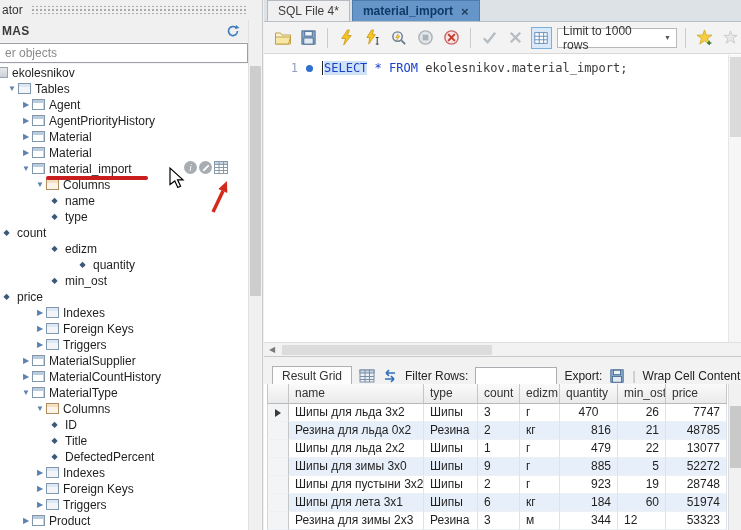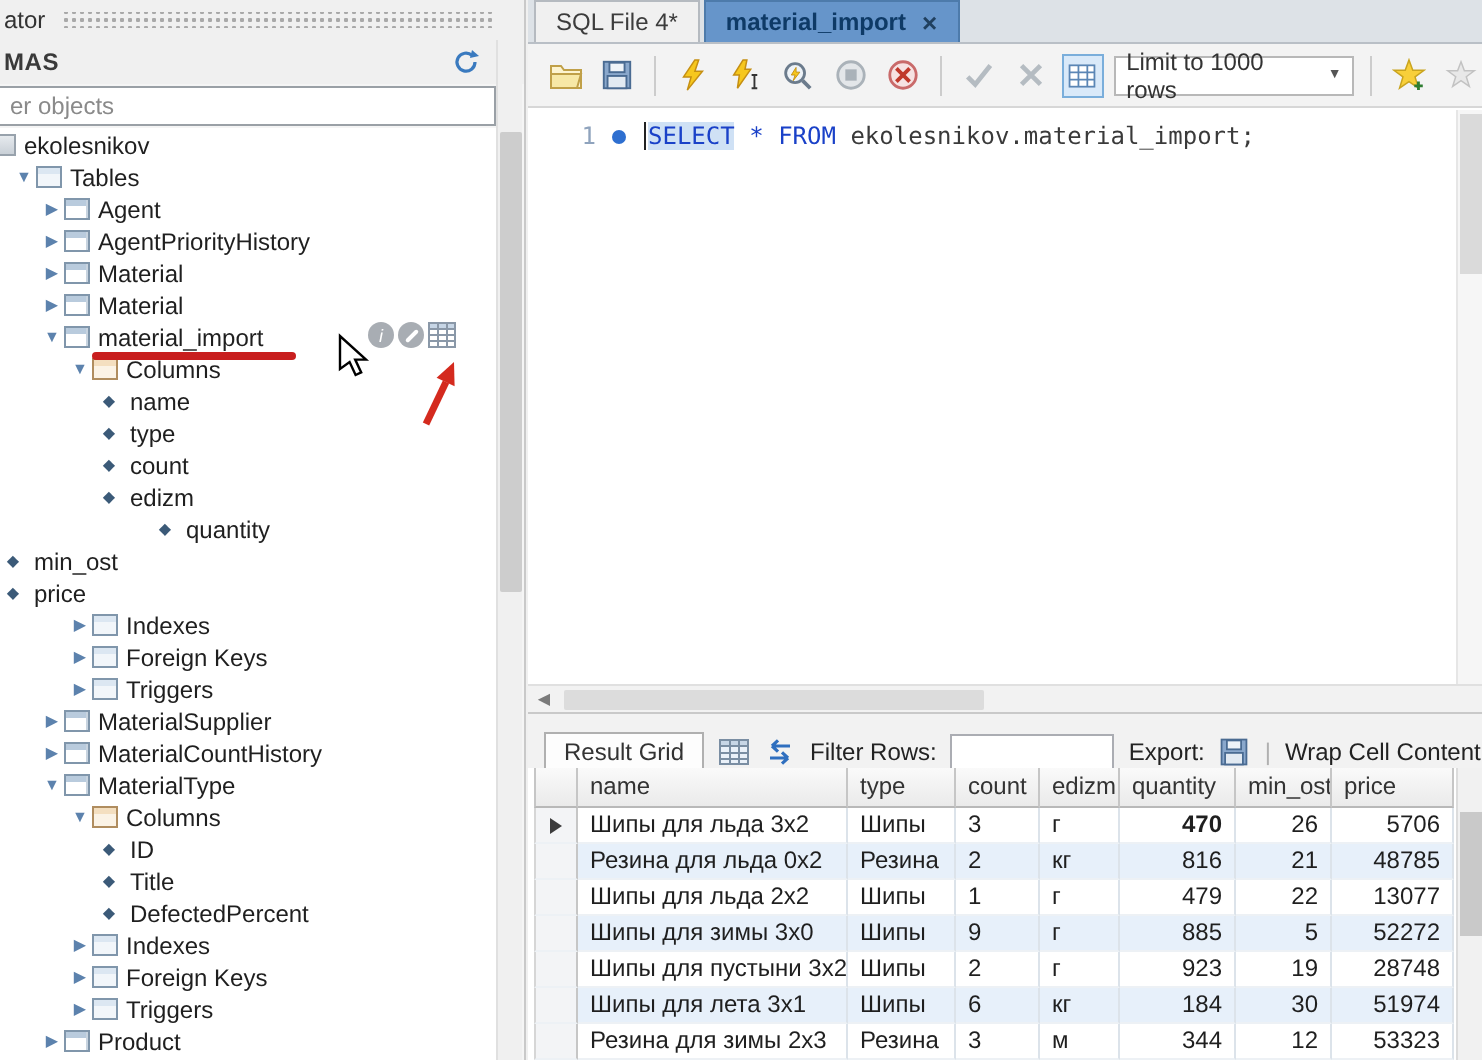--- a/index.html
+++ b/index.html
@@ -124,24 +124,24 @@
         <div class="t-row"><span class="t-icon icon-schema"></span><span class="t-label">ekolesnikov</span></div>
         <div class="t-row" style="padding-left: 6px;"><span class="t-exp">▼</span><span class="t-icon icon-folder"></span><span class="t-label">Tables</span></div>
         <div class="t-row" style="padding-left: 20px;"><span class="t-exp">▶</span><span class="t-icon icon-table"></span><span class="t-label">Agent</span></div>
         <div class="t-row" style="padding-left: 20px;"><span class="t-exp">▶</span><span class="t-icon icon-table"></span><span class="t-label">AgentPriorityHistory</span></div>
         <div class="t-row" style="padding-left: 20px;"><span class="t-exp">▶</span><span class="t-icon icon-table"></span><span class="t-label">Material</span></div>
         <div class="t-row" style="padding-left: 20px;"><span class="t-exp">▶</span><span class="t-icon icon-table"></span><span class="t-label">Material</span></div>
         <div class="t-row" style="padding-left: 20px;"><span class="t-exp">▼</span><span class="t-icon icon-table"></span><span class="t-label">material_import</span></div>
         <div class="t-row" style="padding-left: 34px;"><span class="t-exp">▼</span><span class="t-icon icon-columns"></span><span class="t-label">Columns</span></div>
         <div class="t-row" style="padding-left: 48px;"><span class="t-icon icon-column">◆</span><span class="t-label">name</span></div>
         <div class="t-row" style="padding-left: 48px;"><span class="t-icon icon-column">◆</span><span class="t-label">type</span></div>
-        <div class="t-row" style="padding-left: 48px;"><span class="t-icon icon-column">◆</span><span class="t-label">count</span></div>
+        <div class="t-row" style=""><span class="t-icon icon-column">◆</span><span class="t-label">count</span></div>
         <div class="t-row" style="padding-left: 48px;"><span class="t-icon icon-column">◆</span><span class="t-label">edizm</span></div>
         <div class="t-row" style="padding-left: 76px;"><span class="t-icon icon-column">◆</span><span class="t-label">quantity</span></div>
-        <div class="t-row" style=""><span class="t-icon icon-column">◆</span><span class="t-label">min_ost</span></div>
+        <div class="t-row" style="padding-left: 48px;"><span class="t-icon icon-column">◆</span><span class="t-label">min_ost</span></div>
         <div class="t-row" style=""><span class="t-icon icon-column">◆</span><span class="t-label">price</span></div>
         <div class="t-row" style="padding-left: 34px;"><span class="t-exp">▶</span><span class="t-icon icon-folder"></span><span class="t-label">Indexes</span></div>
         <div class="t-row" style="padding-left: 34px;"><span class="t-exp">▶</span><span class="t-icon icon-folder"></span><span class="t-label">Foreign Keys</span></div>
         <div class="t-row" style="padding-left: 34px;"><span class="t-exp">▶</span><span class="t-icon icon-folder"></span><span class="t-label">Triggers</span></div>
         <div class="t-row" style="padding-left: 20px;"><span class="t-exp">▶</span><span class="t-icon icon-table"></span><span class="t-label">MaterialSupplier</span></div>
         <div class="t-row" style="padding-left: 20px;"><span class="t-exp">▶</span><span class="t-icon icon-table"></span><span class="t-label">MaterialCountHistory</span></div>
         <div class="t-row" style="padding-left: 20px;"><span class="t-exp">▼</span><span class="t-icon icon-table"></span><span class="t-label">MaterialType</span></div>
         <div class="t-row" style="padding-left: 34px;"><span class="t-exp">▼</span><span class="t-icon icon-columns"></span><span class="t-label">Columns</span></div>
         <div class="t-row" style="padding-left: 48px;"><span class="t-icon icon-column">◆</span><span class="t-label">ID</span></div>
         <div class="t-row" style="padding-left: 48px;"><span class="t-icon icon-column">◆</span><span class="t-label">Title</span></div>
@@ -321,23 +321,23 @@
         </div>
       <div class="grid-body" id="grid-body">
           <div class="g-row">
             <div class="g-cell rowsel" style="width: 22px;">
               <span class="row-arrow"></span>
             </div>
             <div class="g-cell" style="width: 135px; text-align: left;">Шипы для льда 3x2</div>
             <div class="g-cell" style="width: 54px; text-align: left;">Шипы</div>
             <div class="g-cell" style="width: 42px; text-align: left;">3</div>
             <div class="g-cell" style="width: 40px; text-align: left;">г</div>
-            <div class="g-cell" style="width: 58px; text-align: right; font-weight: bold;">470</div>
+            <div class="g-cell" style="width: 58px; text-align: center;">470</div>
             <div class="g-cell" style="width: 48px; text-align: right;">26</div>
-            <div class="g-cell" style="width: 61px; text-align: right;">5706</div>
+            <div class="g-cell" style="width: 61px; text-align: right;">7747</div>
           </div>
           <div class="g-row alt">
             <div class="g-cell rowsel" style="width: 22px;"></div>
             <div class="g-cell" style="width: 135px; text-align: left;">Резина для льда 0x2</div>
             <div class="g-cell" style="width: 54px; text-align: left;">Резина</div>
             <div class="g-cell" style="width: 42px; text-align: left;">2</div>
             <div class="g-cell" style="width: 40px; text-align: left;">кг</div>
             <div class="g-cell" style="width: 58px; text-align: right;">816</div>
             <div class="g-cell" style="width: 48px; text-align: right;">21</div>
             <div class="g-cell" style="width: 61px; text-align: right;">48785</div>
@@ -372,31 +372,31 @@
             <div class="g-cell" style="width: 48px; text-align: right;">19</div>
             <div class="g-cell" style="width: 61px; text-align: right;">28748</div>
           </div>
           <div class="g-row alt">
             <div class="g-cell rowsel" style="width: 22px;"></div>
             <div class="g-cell" style="width: 135px; text-align: left;">Шипы для лета 3x1</div>
             <div class="g-cell" style="width: 54px; text-align: left;">Шипы</div>
             <div class="g-cell" style="width: 42px; text-align: left;">6</div>
             <div class="g-cell" style="width: 40px; text-align: left;">кг</div>
             <div class="g-cell" style="width: 58px; text-align: right;">184</div>
-            <div class="g-cell" style="width: 48px; text-align: right;">30</div>
+            <div class="g-cell" style="width: 48px; text-align: right;">60</div>
             <div class="g-cell" style="width: 61px; text-align: right;">51974</div>
           </div>
           <div class="g-row">
             <div class="g-cell rowsel" style="width: 22px;"></div>
             <div class="g-cell" style="width: 135px; text-align: left;">Резина для зимы 2x3</div>
             <div class="g-cell" style="width: 54px; text-align: left;">Резина</div>
             <div class="g-cell" style="width: 42px; text-align: left;">3</div>
             <div class="g-cell" style="width: 40px; text-align: left;">м</div>
             <div class="g-cell" style="width: 58px; text-align: right;">344</div>
-            <div class="g-cell" style="width: 48px; text-align: right;">12</div>
+            <div class="g-cell" style="width: 48px; ">12</div>
             <div class="g-cell" style="width: 61px; text-align: right;">53323</div>
           </div>
         </div>
       <div class="grid-scrollbar">
           <div class="thumb"></div>
         </div>
     </div>
   </div>
 
   <svg class="annotations" width="741" height="530">

